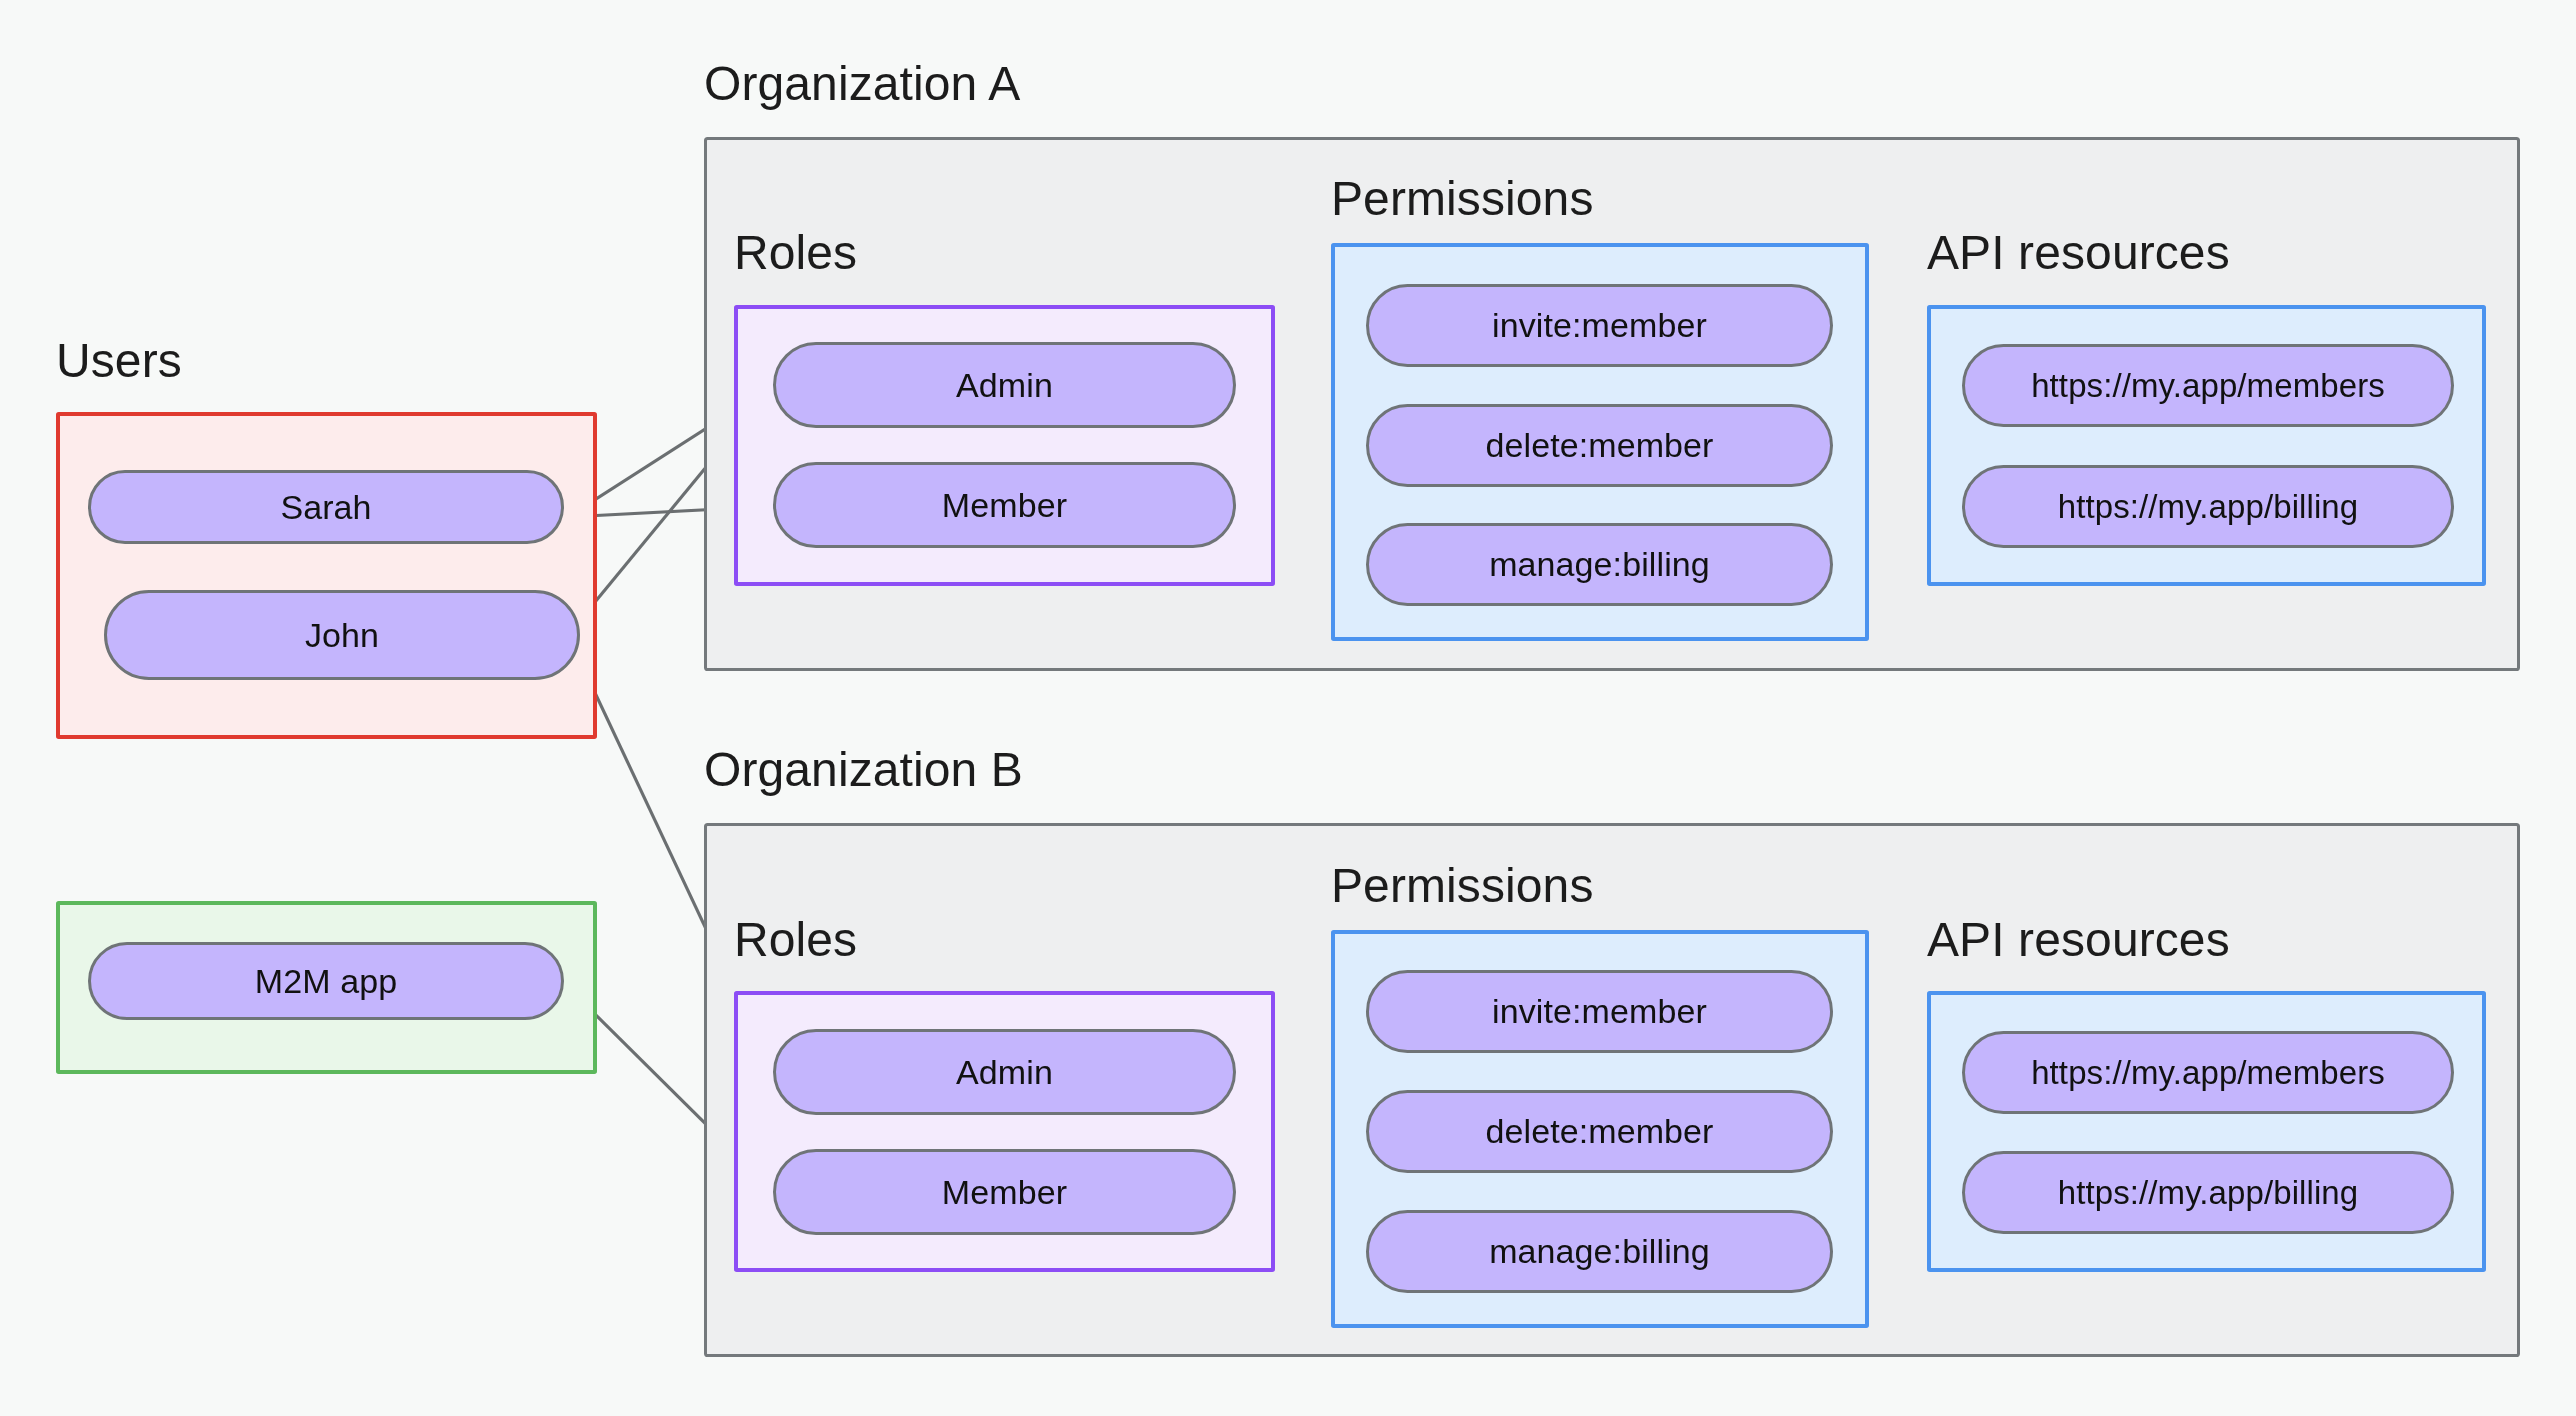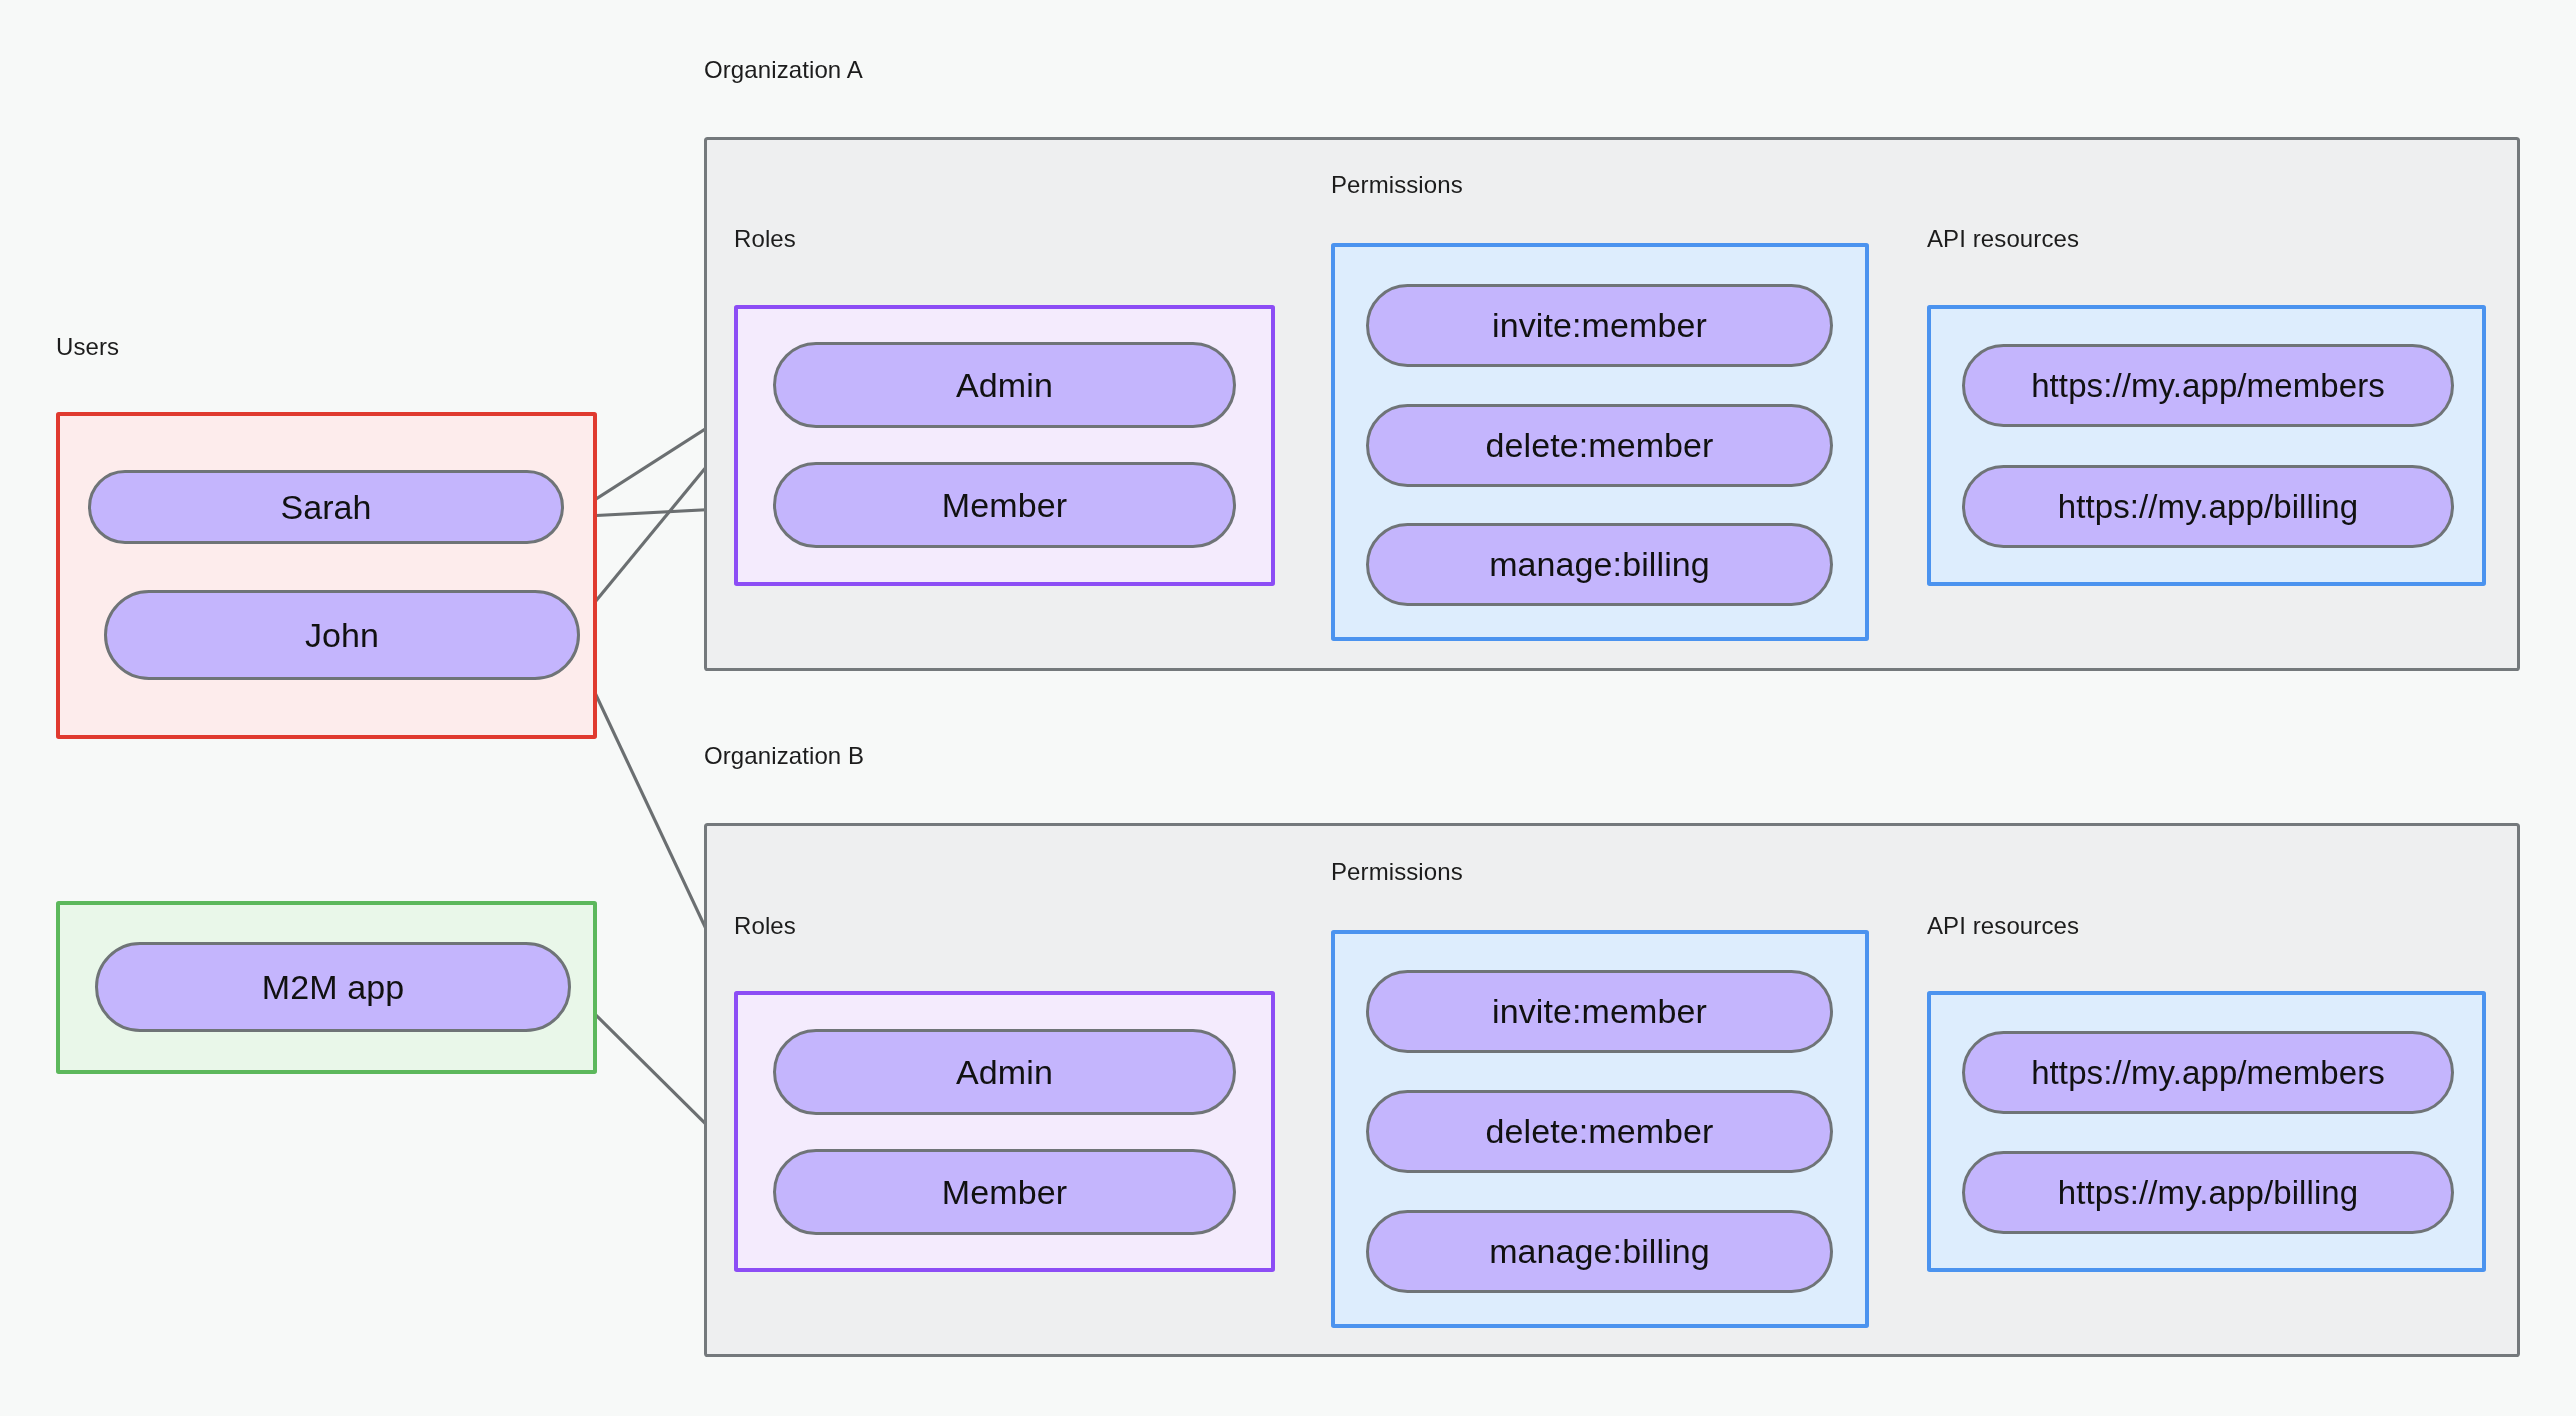--- a/index.html
+++ b/index.html
@@ -7,21 +7,21 @@
     width:2576px;height:1416px;
     background:#f7f9f8;
     font-family:"Liberation Sans", sans-serif;
     overflow:hidden;
     position:relative;
   }
   #stage{position:absolute;inset:0;}
   svg.layer{position:absolute;left:0;top:0;width:2576px;height:1416px;overflow:visible;}
   .grp-label{
     position:absolute;
-    font-size:24px;
+    font-size:48px;
     color:#1c1c1c;
     white-space:nowrap;
     letter-spacing:0.1px;
   }
   .box{position:absolute;box-sizing:border-box;}
   .org-box{background:#eeeff0;border:3.6px solid #74797c;border-radius:3.6px;}
   .red-box{background:#fdecec;border:4.5px solid #e03a2f;border-radius:2.7px;}
   .green-box{background:#e9f7e9;border:4.5px solid #5cb85c;border-radius:2.7px;}
   .purple-box{background:#f4ebfd;border:4.5px solid #8c4df5;border-radius:2.7px;}
   .blue-box{background:#ddedfd;border:4.5px solid #4b93ef;border-radius:2.7px;}
@@ -90,21 +90,21 @@
       <circle cx="2178" cy="1322" r="11"></circle>
     </g>
   </svg>
 
   <div class="grp-label" style="left:56px;top:333px;">Users</div>
   <div class="box red-box" style="left:56px;top:412px;width:541px;height:327px;"></div>
   <div class="pill" style="left:88px;top:470px;width:476px;height:74px;">Sarah</div>
   <div class="pill" style="left:104px;top:590px;width:476px;height:90px;">John</div>
 
   <div class="box green-box" style="left:56px;top:901px;width:541px;height:173px;"></div>
-  <div class="pill" style="left:95px;top:942px;width:476px;height:90px;">M2M app</div>
+  <div class="pill" style="left:88px;top:942px;width:476px;height:78px;">M2M app</div>
 
   <div class="grp-label" style="left:704px;top:56px;">Organization A</div>
   <div class="box org-box" style="left:704px;top:137px;width:1816px;height:534px;"></div>
 
   <div class="grp-label" style="left:734px;top:225px;">Roles</div>
   <div class="box purple-box" style="left:734px;top:305px;width:541px;height:281px;"></div>
   <div class="pill" style="left:773px;top:342px;width:463px;height:86px;">Admin</div>
   <div class="pill" style="left:773px;top:462px;width:463px;height:86px;">Member</div>
 
   <div class="grp-label" style="left:1331px;top:171px;">Permissions</div>

